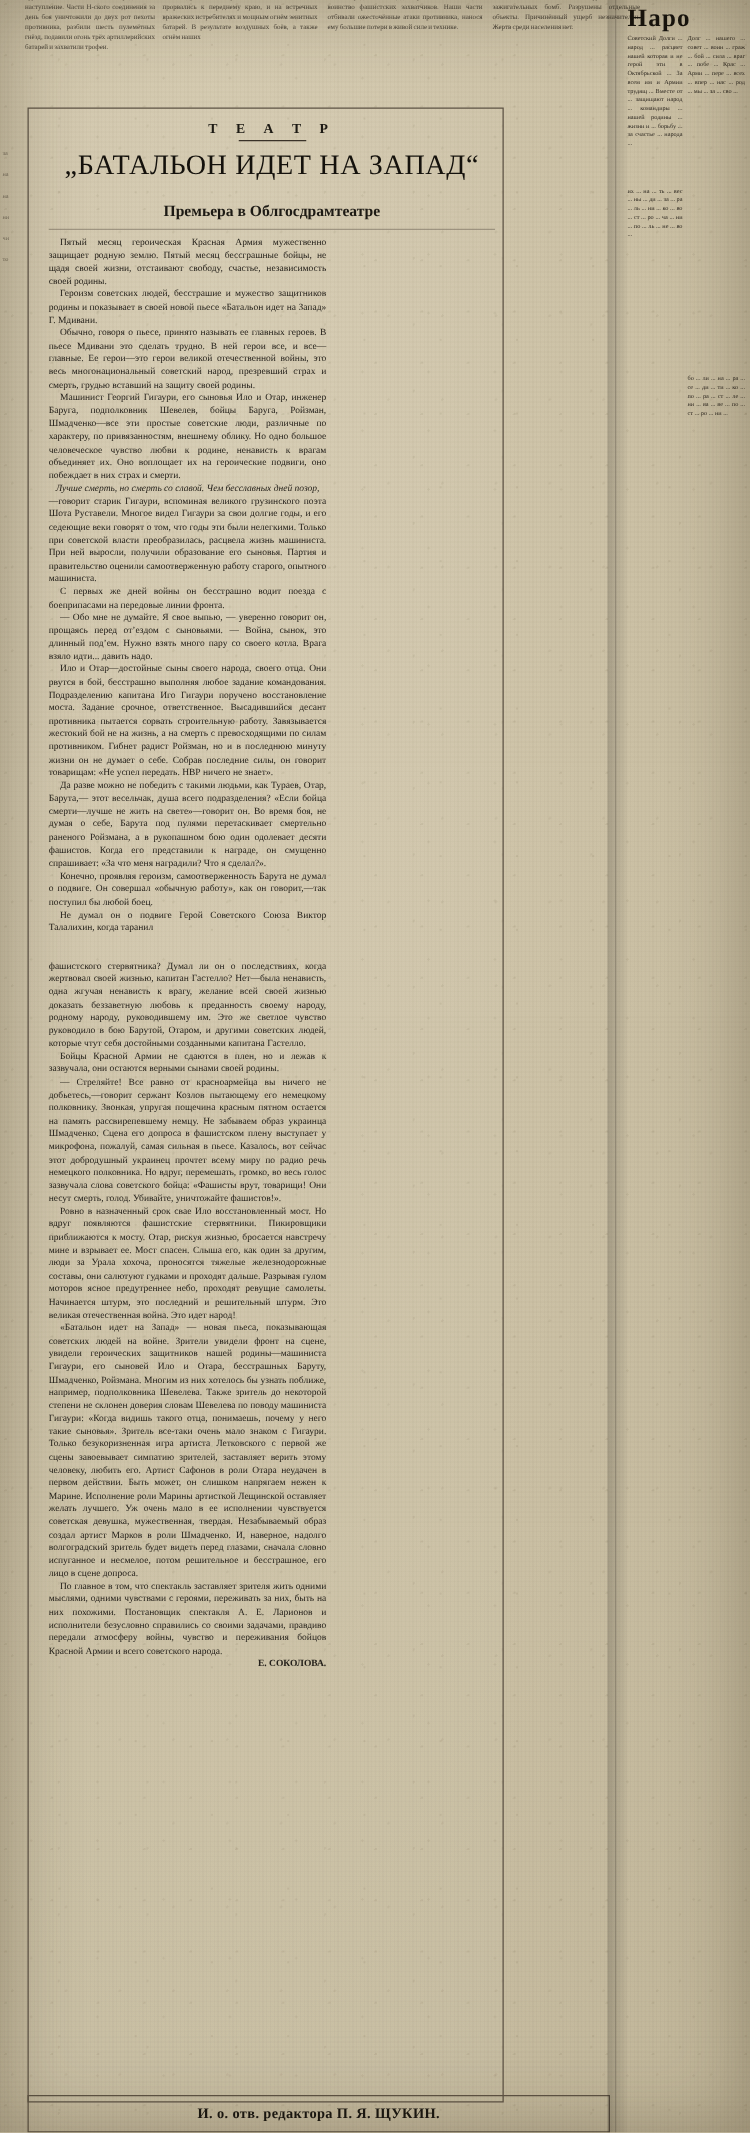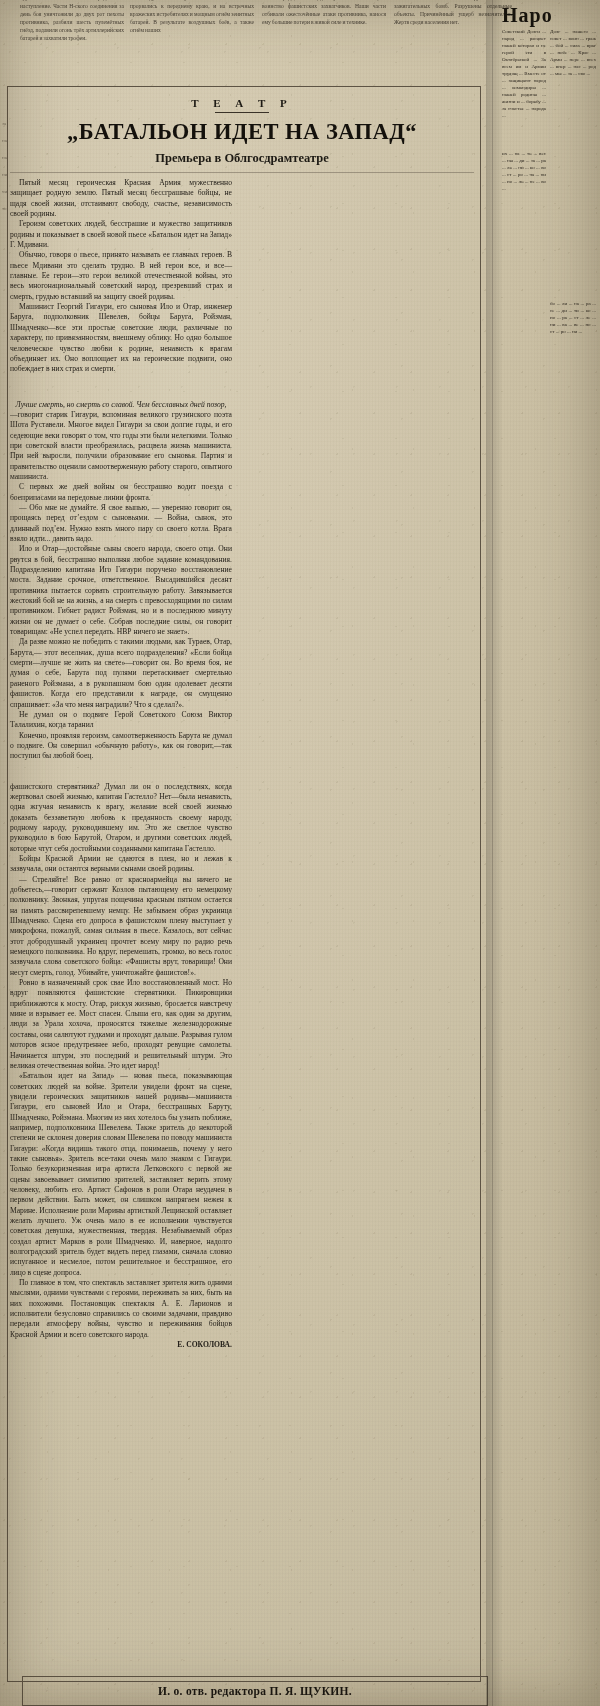--- a/index.html
+++ b/index.html
@@ -51,73 +51,73 @@
   
   .edgeleft{
     position:absolute;left:0;top:0;width:22px;height:1706px;
     font-size:5px;line-height:7px;color:#3a3228;opacity:.6;
     overflow:hidden;
   }
   .edgeleft div{padding-left:2px;}
 
   
   .article{
-    position:absolute;left:7px;top:86px;width:474px;height:1596px;
+    position:absolute;left:22px;top:86px;width:381px;height:1596px;
     border:1px solid #5d5344;
-    padding:4px 6px 0 2px;
+    padding:4px 6px 0 16px;
     box-sizing:border-box;
     background:rgba(255,255,255,0.03);
   }
   .kicker{
     text-align:center;
     letter-spacing:6px;
     font-size:11px;
     font-weight:bold;
     color:#1d1a14;
     margin-top:6px;
   }
   .rule{
     width:54px;height:1px;background:#3a3228;margin:3px auto 6px auto;
   }
   .headline{
     text-align:center;
     font-size:22.5px;
-    font-weight:bold;
+    font-weight:normal;
     letter-spacing:0.5px;
     color:#14110c;
     line-height:25px;
     font-family:"Liberation Serif", serif;
   }
   .subhead{
     text-align:center;
     font-size:12.5px;
     font-weight:bold;
     color:#1d1a14;
-    margin-top:7px;
+    margin-top:18px;
     margin-bottom:6px;
   }
   .sep{
     width:100%;height:1px;background:#6a6052;margin:2px 0 5px 0;opacity:.5;
   }
   .cols{
     display:flex;
     gap:10px;
     flex-direction:column;
   }
   .col{
     width:222px;
     font-size:7.6px;
     line-height:10.35px;
     text-align:justify;
     color:#24201a;
     hyphens:auto;
   }
   .col p{margin:0 0 0 0;text-indent:9px;}
   .col p.noind{text-indent:0;}
-  .col p.em{font-style:italic;margin-top:25px;}
+  .col p.em{font-style:italic;}
   .col p.center{text-align:center;text-indent:0;}
   .col p.right{text-align:right;text-indent:0;font-weight:bold;}
   .coldiv{
     width:1px;background:#6a6052;opacity:.45;
   }
 
   
   .footer{
     position:absolute;left:22px;top:1676px;width:466px;height:30px;
     border:1px solid #5d5344;
@@ -200,22 +200,22 @@
       <p>Пятый месяц героическая Красная Армия мужественно защищает родную землю. Пятый месяц бессграшные бойцы, не щадя своей жизни, отстаивают свободу, счастье, независимость своей родины.</p>
       <p>Героизм советских людей, бесстрашие и мужество защитников родины и показывает в своей новой пьесе «Батальон идет на Запад» Г. Мдивани.</p>
       <p>Обычно, говоря о пьесе, принято называть ее главных героев. В пьесе Мдивани это сделать трудно. В ней герои все, и все—главные. Ее герои—это герои великой отечественной войны, это весь многонациональный советский народ, презревший страх и смерть, грудью вставший на защиту своей родины.</p>
       <p>Машинист Георгий Гигаури, его сыновья Ило и Отар, инженер Баруга, подполковник Шевелев, бойцы Баруга, Ройзман, Шмадченко—все эти простые советские люди, различные по характеру, по привязанностям, внешнему облику. Но одно большое человеческое чувство любви к родине, ненависть к врагам объединяет их. Оно воплощает их на героические подвиги, оно побеждает в них страх и смерти.</p>
       <p class="em center">Лучше смерть, но смерть со славой. Чем бесславных дней позор,</p>
       <p class="noind">—говорит старик Гигаури, вспоминая великого грузинского поэта Шота Руставели. Многое видел Гигаури за свои долгие годы, и его седеющие веки говорят о том, что годы эти были нелегкими. Только при советской власти преобразилась, расцвела жизнь машиниста. При ней выросли, получили образование его сыновья. Партия и правительство оценили самоотверженную работу старого, опытного машиниста.</p>
       <p>С первых же дней войны он бесстрашно водит поезда с боеприпасами на передовые линии фронта.</p>
       <p>— Обо мне не думайте. Я свое выпью, — уверенно говорит он, прощаясь перед от’ездом с сыновьями. — Война, сынок, это длинный под’ем. Нужно взять много пару со своего котла. Врага взяло идти... давить надо.</p>
       <p>Ило и Отар—достойные сыны своего народа, своего отца. Они рвутся в бой, бесстрашно выполняя любое задание командования. Подразделению капитана Иго Гигаури поручено восстановление моста. Задание срочное, ответственное. Высадившийся десант противника пытается сорвать строительную работу. Завязывается жестокий бой не на жизнь, а на смерть с превосходящими по силам противником. Гибнет радист Ройзман, но и в последнюю минуту жизни он не думает о себе. Собрав последние силы, он говорит товарищам: «Не успел передать. НВР ничего не знает».</p>
       <p>Да разве можно не победить с такими людьми, как Тураев, Отар, Барута,— этот весельчак, душа всего подразделения? «Если бойца смерти—лучше не жить на свете»—говорит он. Во время боя, не думая о себе, Барута под пулями перетаскивает смертельно раненого Ройзмана, а в рукопашном бою один одолевает десяти фашистов. Когда его представили к награде, он смущенно спрашивает: «За что меня наградили? Что я сделал?».</p>
+      <p>Конечно, проявляя героизм, самоотверженность Барута не думал о подвиге. Он совершал «обычную работу», как он говорит,—так поступил бы любой боец.</p>
       <p>Не думал он о подвиге Герой Советского Союза Виктор Талалихин, когда таранил</p>
-      <p>Конечно, проявляя героизм, самоотверженность Барута не думал о подвиге. Он совершал «обычную работу», как он говорит,—так поступил бы любой боец.</p>
     </div>
     <div class="coldiv"></div>
     <div class="col">
       <p class="noind">фашистского стервятника? Думал ли он о последствиях, когда жертвовал своей жизнью, капитан Гастелло? Нет—была ненависть, одна жгучая ненависть к врагу, желание всей своей жизнью доказать беззаветную любовь к преданность своему народу, родному народу, руководившему им. Это же светлое чувство руководило в бою Барутой, Отаром, и другими советских людей, которые чтут себя достойными созданными капитана Гастелло.</p>
       <p>Бойцы Красной Армии не сдаются в плен, но и лежав к зазвучала, они остаются верными сынами своей родины.</p>
       <p>— Стреляйте! Все равно от красноармейца вы ничего не добьетесь,—говорит сержант Козлов пытающему его немецкому полковнику. Звонкая, упругая пощечина красным пятном остается на память рассвирепевшему немцу. Не забываем образ украинца Шмадченко. Сцена его допроса в фашистском плену выступает у микрофона, пожалуй, самая сильная в пьесе. Казалось, вот сейчас этот добродушный украинец прочтет всему миру по радио речь немецкого полковника. Но вдруг, перемешать, громко, во весь голос зазвучала слова советского бойца: «Фашисты врут, товарищи! Они несут смерть, голод. Убивайте, уничтожайте фашистов!».</p>
       <p>Ровно в назначенный срок свае Ило восстановленный мост. Но вдруг появляются фашистские стервятники. Пикировщики приближаются к мосту. Отар, рискуя жизнью, бросается навстречу мине и взрывает ее. Мост спасен. Слыша его, как один за другим, люди за Урала хохоча, проносятся тяжелые железнодорожные составы, они салютуют гудками и проходят дальше. Разрывая гулом моторов ясное предутреннее небо, проходят ревущие самолеты. Начинается штурм, это последний и решительный штурм. Это великая отечественная война. Это идет народ!</p>
       <p>«Батальон идет на Запад» — новая пьеса, показывающая советских людей на войне. Зрители увидели фронт на сцене, увидели героических защитников нашей родины—машиниста Гигаури, его сыновей Ило и Отара, бесстрашных Баруту, Шмадченко, Ройзмана. Многим из них хотелось бы узнать поближе, например, подполковника Шевелева. Также зритель до некоторой степени не склонен доверия словам Шевелева по поводу машиниста Гигаури: «Когда видишь такого отца, понимаешь, почему у него такие сыновья». Зритель все-таки очень мало знаком с Гигаури. Только безукоризненная игра артиста Летковского с первой же сцены завоевывает симпатию зрителей, заставляет верить этому человеку, любить его. Артист Сафонов в роли Отара неудачен в первом действии. Быть может, он слишком напрягаем нежен к Марине. Исполнение роли Марины артисткой Лещинской оставляет желать лучшего. Уж очень мало в ее исполнении чувствуется советская девушка, мужественная, твердая. Незабываемый образ создал артист Марков в роли Шмадченко. И, наверное, надолго волгоградский зритель будет видеть перед глазами, сначала словно испуганное и несмелое, потом решительное и бесстрашное, его лицо в сцене допроса.</p>
       <p>По главное в том, что спектакль заставляет зрителя жить одними мыслями, одними чувствами с героями, переживать за них, быть на них похожими. Постановщик спектакля А. Е. Ларионов и исполнители безусловно справились со своими задачами, правдиво передали атмосферу войны, чувство и переживания бойцов Красной Армии и всего советского народа.</p>
       <p class="right">Е. СОКОЛОВА.</p>

